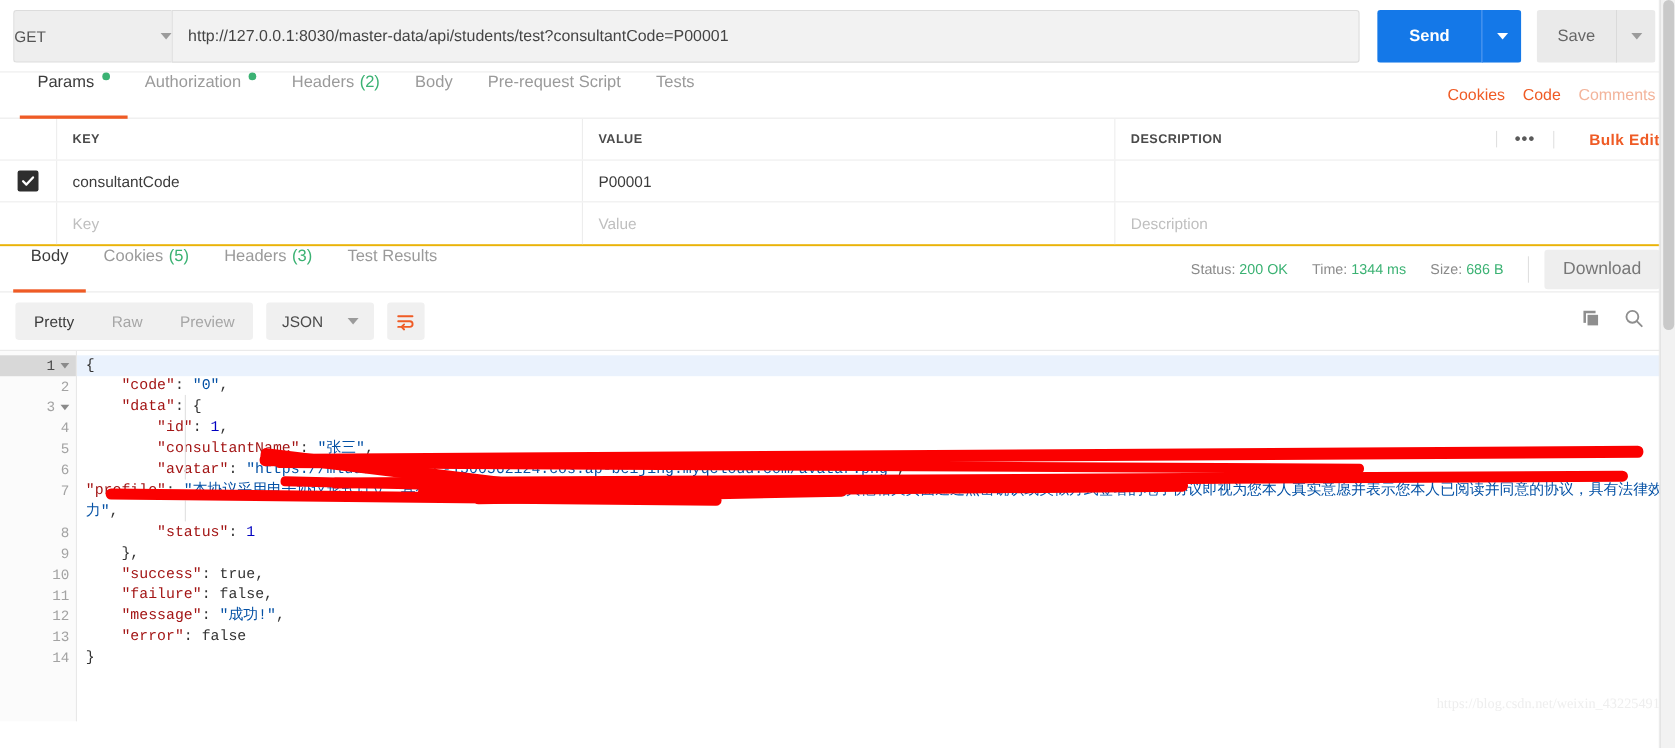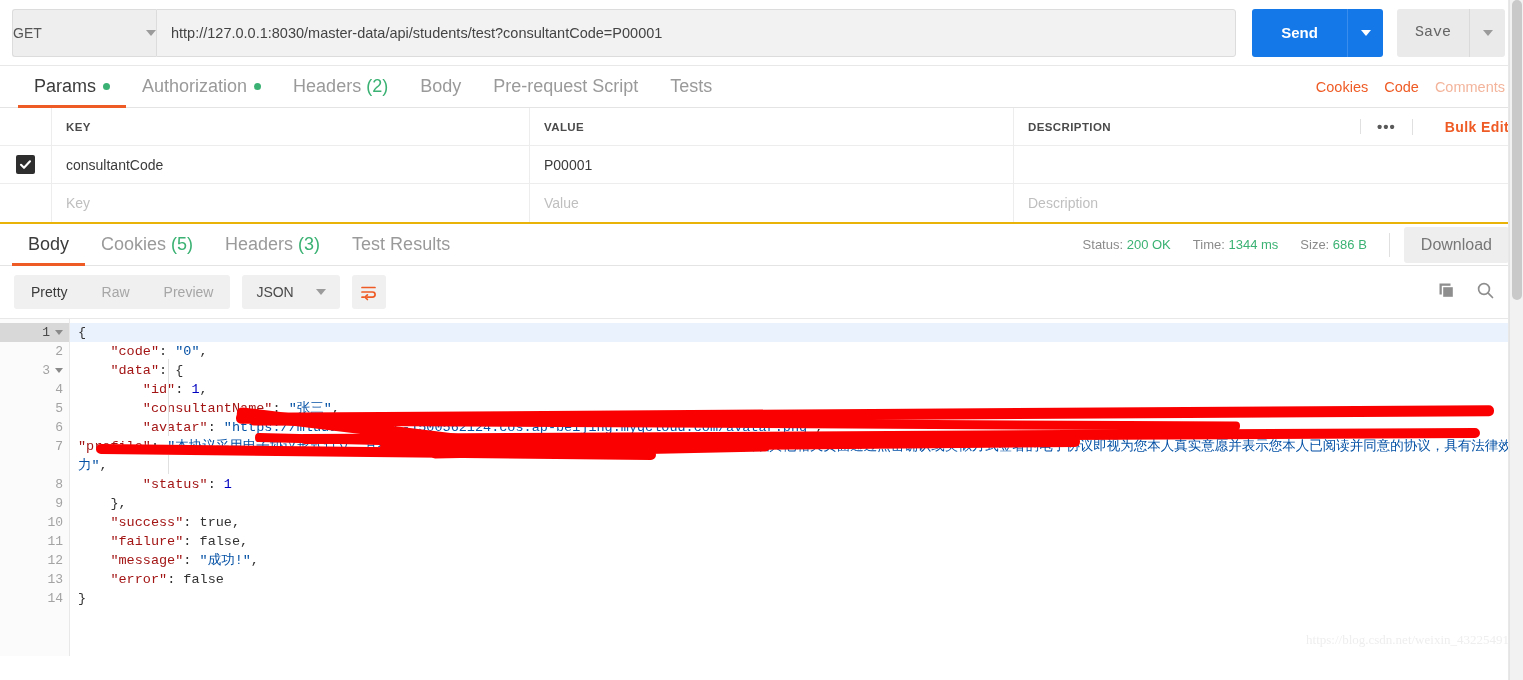--- a/index.html
+++ b/index.html
@@ -68,39 +68,39 @@
   }
   .save-group {
     display: flex; margin-left: 14px; height: 48px;
     border-radius: 3px; overflow: hidden;
   }
   .save-btn {
     background: #eaeaea; color: #666;
     font-size: 15px; width: 72px;
     display: flex; align-items: center; justify-content: center;
     cursor: pointer; border: none;
-    font-family: Liberation Mono, monospace;
+    font-family: Liberation Sans, sans-serif;
   }
   .save-caret {
     background: #eaeaea; width: 36px;
     display: flex; align-items: center; justify-content: center;
     border-left: 1px solid #dadada; cursor: pointer;
   }
 
   
   .req-tabs {
     height: 42px;
     display: flex; align-items: stretch;
     border-bottom: 1px solid #e4e4e4;
     padding-left: 18px;
     background: #fff;
   }
   .rtab {
-    display: flex; align-items: center;
-    font-size: 18px; color: #9a9a9a;
+    display: flex; align-items: flex-start;
+    font-size: 15px; color: #9a9a9a;
     padding: 0 16px;
     cursor: pointer; position: relative;
   }
   .rtab.active { color: #3b3b3b; }
   .rtab.active::after {
     content: ""; position: absolute;
     left: 0; right: 0; bottom: -1px; height: 3px;
     background: #ef5b25;
   }
   .dot {

